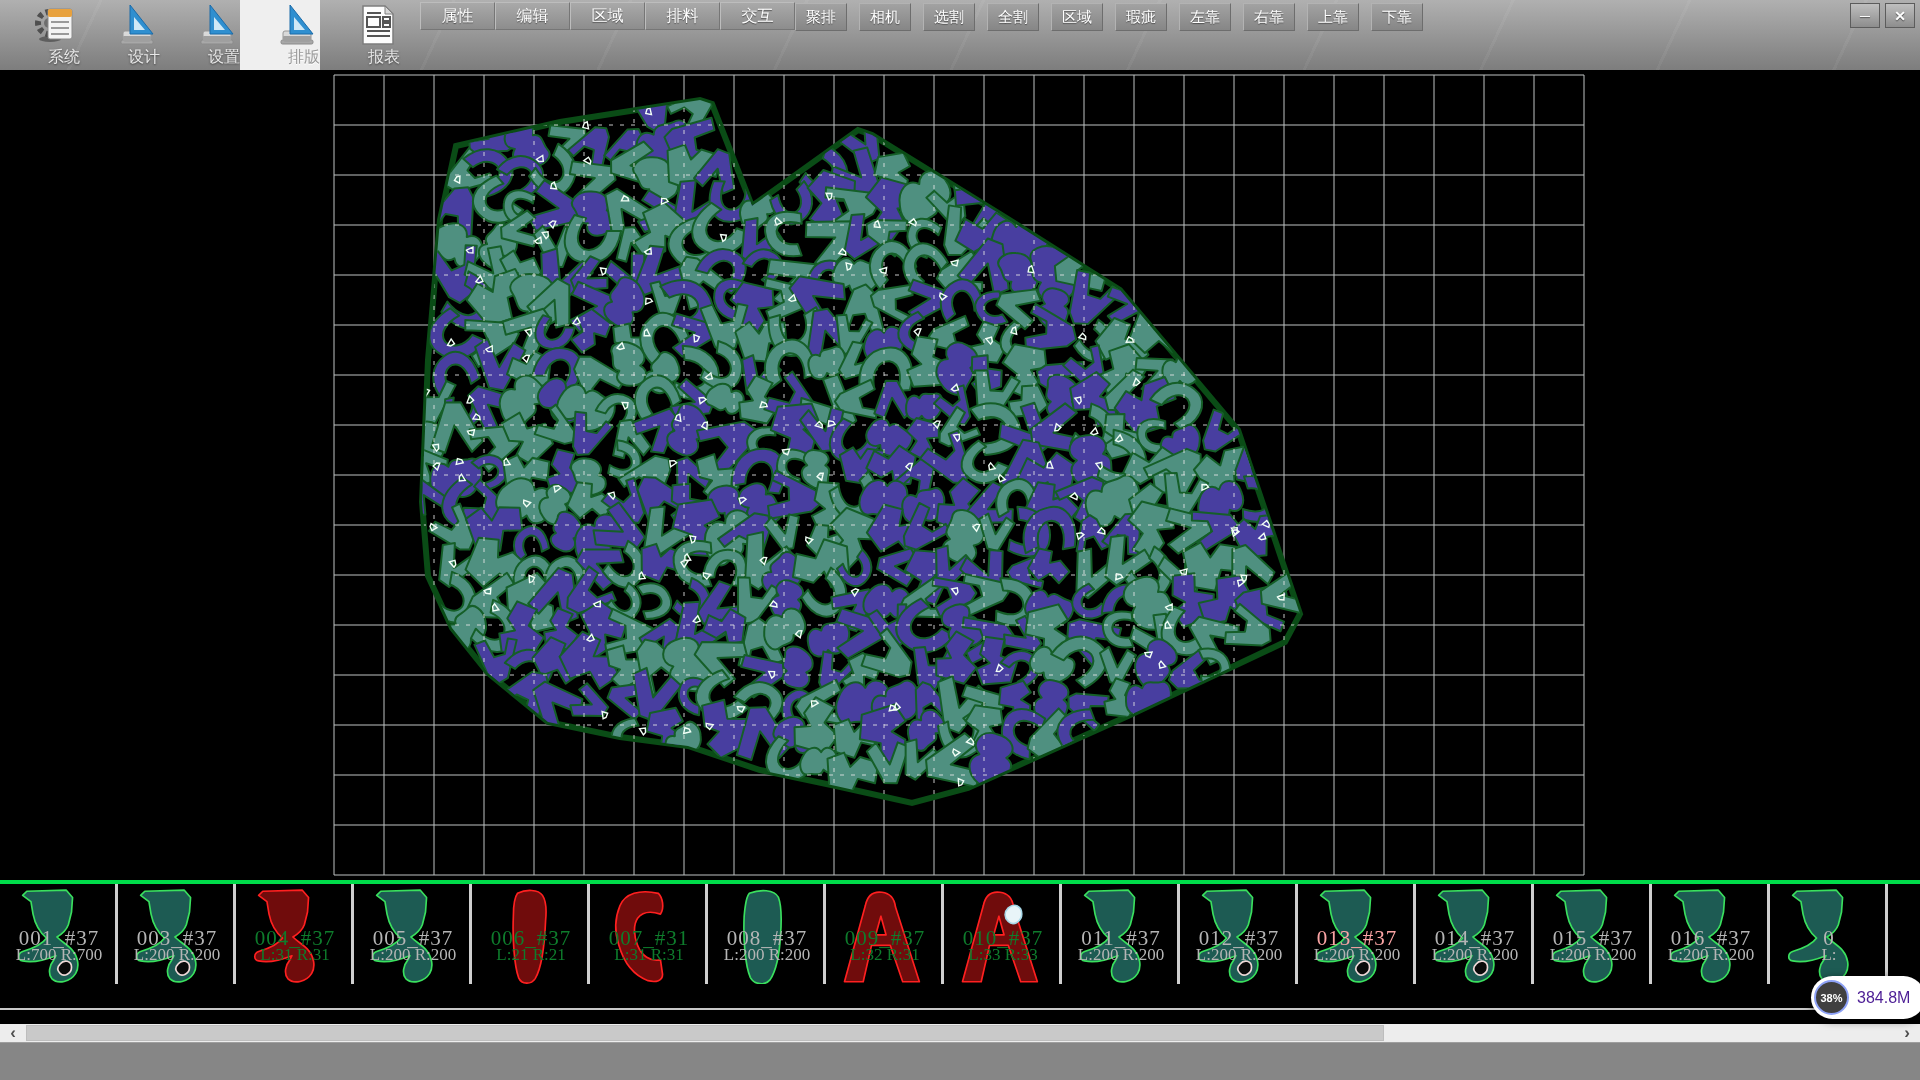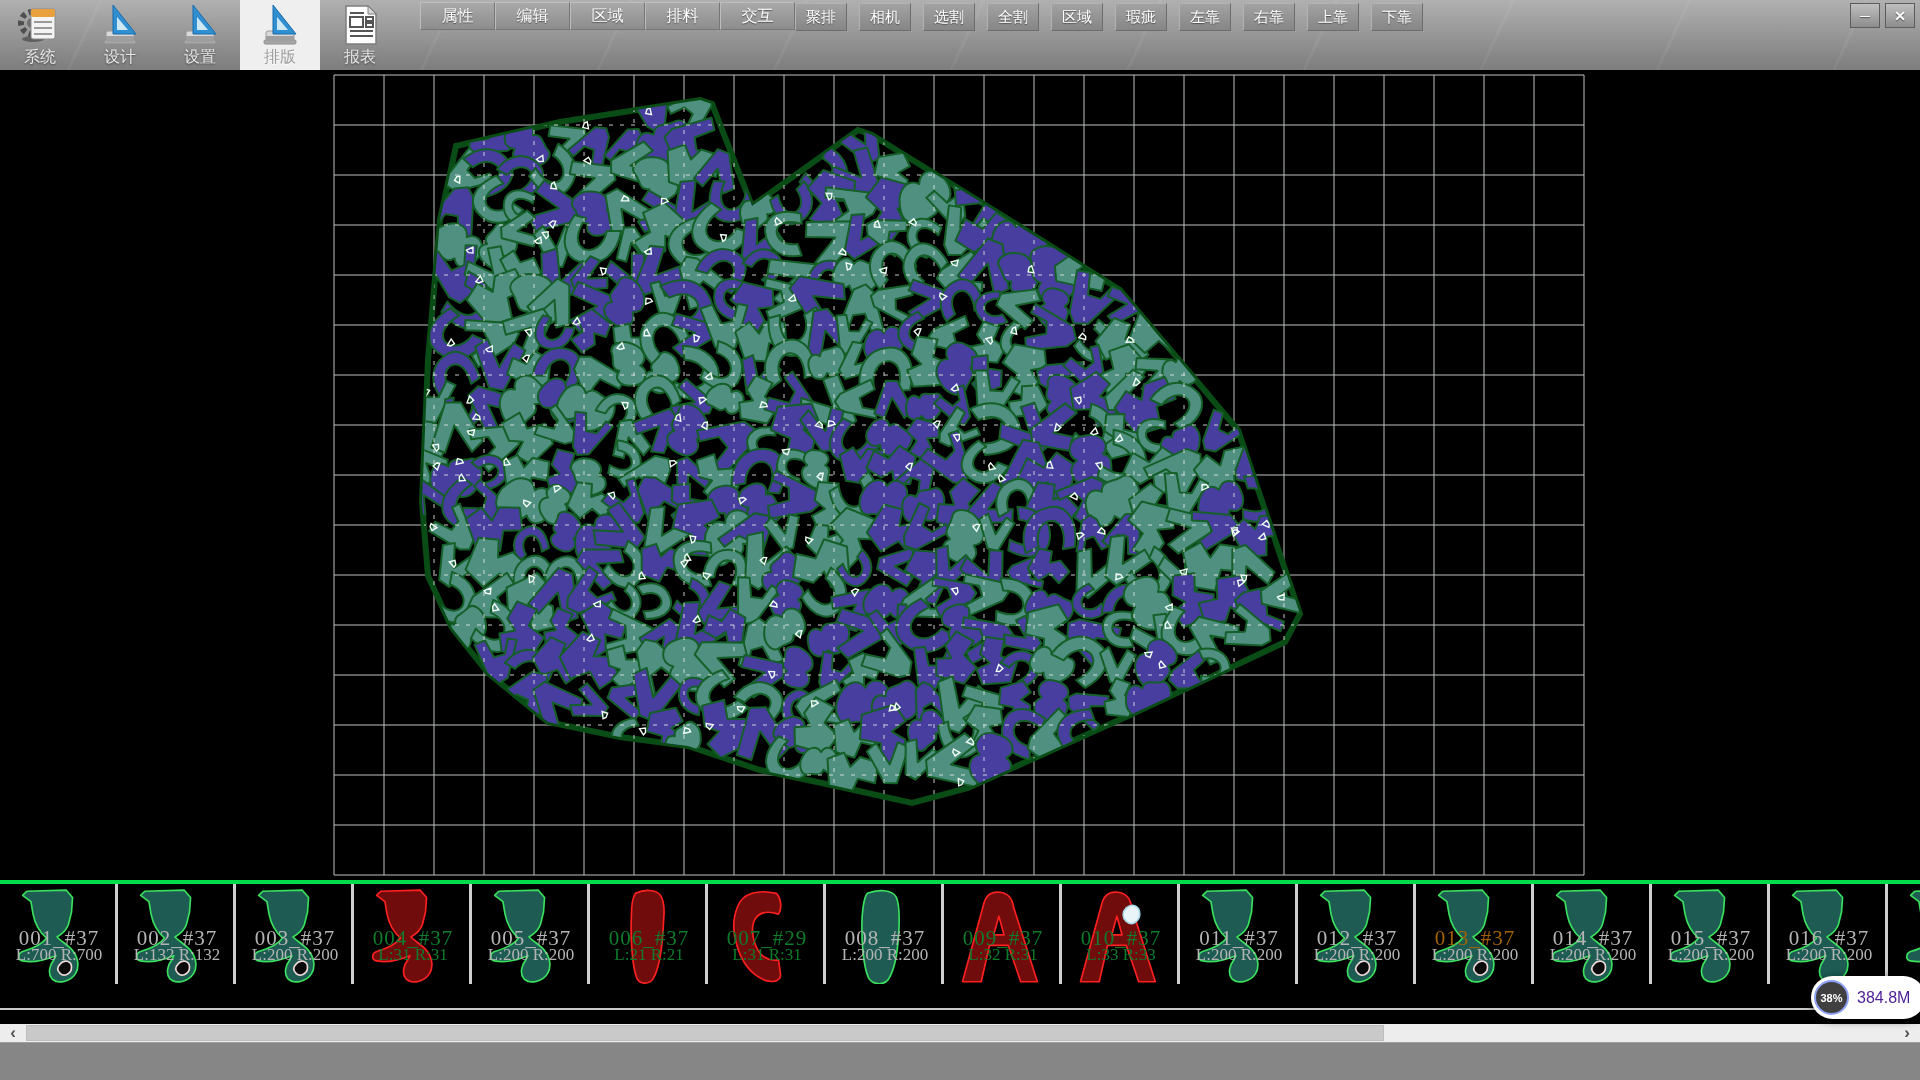--- a/index.html
+++ b/index.html
@@ -4,21 +4,21 @@
 <style>
   html,body{margin:0;padding:0;background:#000;}
   body{width:1920px;height:1080px;overflow:hidden;font-family:"Liberation Sans",sans-serif;-webkit-font-smoothing:antialiased;}
   .app{position:relative;width:1920px;height:1080px;background:#000;}
 
   
   .titlebar{position:absolute;top:0;left:0;width:1920px;height:70px;
     background:linear-gradient(#b0b0b0,#7d7d7d);display:flex;align-items:flex-start;}
   .titlebar::after{content:"";position:absolute;inset:0;pointer-events:none;
     background:repeating-linear-gradient(115deg,transparent 0 90px,rgba(255,255,255,.05) 90px 93px,transparent 93px 160px);}
-  .bigbtn{width:80px;height:70px;display:flex;flex-direction:column;align-items:center;
+  .bigbtn{width:80px;height:70px;display:flex;flex-direction:column;align-items:flex-end;
     padding-top:3px;box-sizing:border-box;cursor:default;position:relative;z-index:2;}
   .bigbtn.active{background:#efefef;}
   .bigbtn .icon{width:46px;height:44px;}
   .bigbtn .lbl{font-size:16px;color:#e8e8e8;text-shadow:0 1px 2px rgba(40,40,40,.7);line-height:20px;}
   .bigbtn.active .lbl{color:#9a9a9a;text-shadow:0 1px 0 #fff;}
   .menus{margin-left:20px;display:flex;position:relative;z-index:2;}
   .menu-row{display:flex;height:28px;margin-top:2px;}
   .menu-btn{width:75px;height:28px;line-height:26px;text-align:center;color:#fff;font-size:16px;
     background:linear-gradient(#a9a9a9,#8d8d8d);border:1px solid #bdbdbd;border-right-color:#767676;
     border-bottom-color:#767676;box-sizing:border-box;text-shadow:0 1px 1px #4e4e4e;}
@@ -711,28 +711,20 @@
           <path d="M52,76 C56,71 63,73 63,79 C63,85 56,89 52,85 C49,82 49,79 52,76 Z" fill="#0a0a0a" stroke="#efd9d9" stroke-width="1.6"></path>
         </svg>
         <div class="nm" style="color:#b5b5b5">001_#37</div>
         <div class="lr" style="color:#b5b5b5">L:700 R:700</div>
       </div>
       <div class="cell">
         <svg width="104" height="104" viewBox="0 0 100 100">
           <path d="M16,10 L20,6 L58,5 L64,12 L63,26 L60,38 C58,44 54,47 49,50 C54,55 60,58 64,63 C69,69 71,78 67,85 C62,93 50,96 44,90 C40,85 42,77 46,72 L48,68 C38,72 25,75 16,73 C11,72 11,66 16,64 C26,61 35,57 39,51 C33,46 28,38 26,28 L24,16 Z" fill="#1d5b53" stroke="#3ae05e" stroke-width="1.6" fill-rule="evenodd" stroke-linejoin="round"></path>
           <path d="M52,76 C56,71 63,73 63,79 C63,85 56,89 52,85 C49,82 49,79 52,76 Z" fill="#0a0a0a" stroke="#efd9d9" stroke-width="1.6"></path>
         </svg>
-        <div class="nm" style="color:#b5b5b5">002_#37</div>
-        <div class="lr" style="color:#b5b5b5">L:132 R:132</div>
-      </div>
-      <div class="cell">
-        <svg width="104" height="104" viewBox="0 0 100 100">
-          <path d="M16,10 L20,6 L58,5 L64,12 L63,26 L60,38 C58,44 54,47 49,50 C54,55 60,58 64,63 C69,69 71,78 67,85 C62,93 50,96 44,90 C40,85 42,77 46,72 L48,68 C38,72 25,75 16,73 C11,72 11,66 16,64 C26,61 35,57 39,51 C33,46 28,38 26,28 L24,16 Z" fill="#1d5b53" stroke="#3ae05e" stroke-width="1.6" fill-rule="evenodd" stroke-linejoin="round"></path>
-          <path d="M52,76 C56,71 63,73 63,79 C63,85 56,89 52,85 C49,82 49,79 52,76 Z" fill="#0a0a0a" stroke="#efd9d9" stroke-width="1.6"></path>
-        </svg>
         <div class="nm" style="color:#b5b5b5">003_#37</div>
         <div class="lr" style="color:#b5b5b5">L:200 R:200</div>
       </div>
       <div class="cell">
         <svg width="104" height="104" viewBox="0 0 100 100">
           <path d="M16,10 L20,6 L58,5 L64,12 L63,26 L60,38 C58,44 54,47 49,50 C54,55 60,58 64,63 C69,69 71,78 67,85 C62,93 50,96 44,90 C40,85 42,77 46,72 L48,68 C38,72 25,75 16,73 C11,72 11,66 16,64 C26,61 35,57 39,51 C33,46 28,38 26,28 L24,16 Z" fill="#700c0c" stroke="#ff2020" stroke-width="1.6" fill-rule="evenodd" stroke-linejoin="round"></path>
         </svg>
         <div class="nm" style="color:#0e7c2c">004_#37</div>
         <div class="lr" style="color:#0e7c2c">L:31 R:31</div>
       </div>
@@ -747,21 +739,21 @@
         <svg width="104" height="104" viewBox="0 0 100 100">
           <path d="M38,8 C46,4 58,4 62,10 C66,16 66,24 65,34 C64,58 61,80 55,90 C51,96 42,96 39,89 C35,78 33,52 34,30 C34,20 35,12 38,8 Z" fill="#700c0c" stroke="#ff2020" stroke-width="1.6" fill-rule="evenodd" stroke-linejoin="round"></path>
         </svg>
         <div class="nm" style="color:#0e7c2c">006_#37</div>
         <div class="lr" style="color:#0e7c2c">L:21 R:21</div>
       </div>
       <div class="cell">
         <svg width="104" height="104" viewBox="0 0 100 100">
           <path d="M60,8 C42,4 28,8 23,20 C18,32 18,46 22,58 C26,72 34,86 50,92 C58,94 64,92 64,86 L62,72 C52,74 44,68 40,58 C36,48 36,38 40,32 C46,24 56,26 62,28 C66,22 64,12 60,8 Z" fill="#700c0c" stroke="#ff2020" stroke-width="1.6" fill-rule="evenodd" stroke-linejoin="round"></path>
         </svg>
-        <div class="nm" style="color:#0e7c2c">007_#29</div>
+        <div class="nm" style="color:#0e7c2c">007_#31</div>
         <div class="lr" style="color:#0e7c2c">L:31 R:31</div>
       </div>
       <div class="cell">
         <svg width="104" height="104" viewBox="0 0 100 100">
           <path d="M34,8 C44,4 58,4 62,12 C65,20 65,34 64,48 C63,66 60,82 54,91 C49,97 39,96 35,89 C30,78 28,52 29,30 C30,18 31,11 34,8 Z" fill="#1d5b53" stroke="#3ae05e" stroke-width="1.6" fill-rule="evenodd" stroke-linejoin="round"></path>
         </svg>
         <div class="nm" style="color:#b5b5b5">008_#37</div>
         <div class="lr" style="color:#b5b5b5">L:200 R:200</div>
       </div>
       <div class="cell">
@@ -792,21 +784,21 @@
           <path d="M52,76 C56,71 63,73 63,79 C63,85 56,89 52,85 C49,82 49,79 52,76 Z" fill="#0a0a0a" stroke="#efd9d9" stroke-width="1.6"></path>
         </svg>
         <div class="nm" style="color:#b5b5b5">012_#37</div>
         <div class="lr" style="color:#b5b5b5">L:200 R:200</div>
       </div>
       <div class="cell">
         <svg width="104" height="104" viewBox="0 0 100 100">
           <path d="M16,10 L20,6 L58,5 L64,12 L63,26 L60,38 C58,44 54,47 49,50 C54,55 60,58 64,63 C69,69 71,78 67,85 C62,93 50,96 44,90 C40,85 42,77 46,72 L48,68 C38,72 25,75 16,73 C11,72 11,66 16,64 C26,61 35,57 39,51 C33,46 28,38 26,28 L24,16 Z" fill="#1d5b53" stroke="#3ae05e" stroke-width="1.6" fill-rule="evenodd" stroke-linejoin="round"></path>
           <path d="M52,76 C56,71 63,73 63,79 C63,85 56,89 52,85 C49,82 49,79 52,76 Z" fill="#0a0a0a" stroke="#efd9d9" stroke-width="1.6"></path>
         </svg>
-        <div class="nm" style="color:#a16207">013_#37</div>
+        <div class="nm" style="color:#fca5a5">013_#37</div>
         <div class="lr" style="color:#b5b5b5">L:200 R:200</div>
       </div>
       <div class="cell">
         <svg width="104" height="104" viewBox="0 0 100 100">
           <path d="M16,10 L20,6 L58,5 L64,12 L63,26 L60,38 C58,44 54,47 49,50 C54,55 60,58 64,63 C69,69 71,78 67,85 C62,93 50,96 44,90 C40,85 42,77 46,72 L48,68 C38,72 25,75 16,73 C11,72 11,66 16,64 C26,61 35,57 39,51 C33,46 28,38 26,28 L24,16 Z" fill="#1d5b53" stroke="#3ae05e" stroke-width="1.6" fill-rule="evenodd" stroke-linejoin="round"></path>
           <path d="M52,76 C56,71 63,73 63,79 C63,85 56,89 52,85 C49,82 49,79 52,76 Z" fill="#0a0a0a" stroke="#efd9d9" stroke-width="1.6"></path>
         </svg>
         <div class="nm" style="color:#b5b5b5">014_#37</div>
         <div class="lr" style="color:#b5b5b5">L:200 R:200</div>
       </div>

